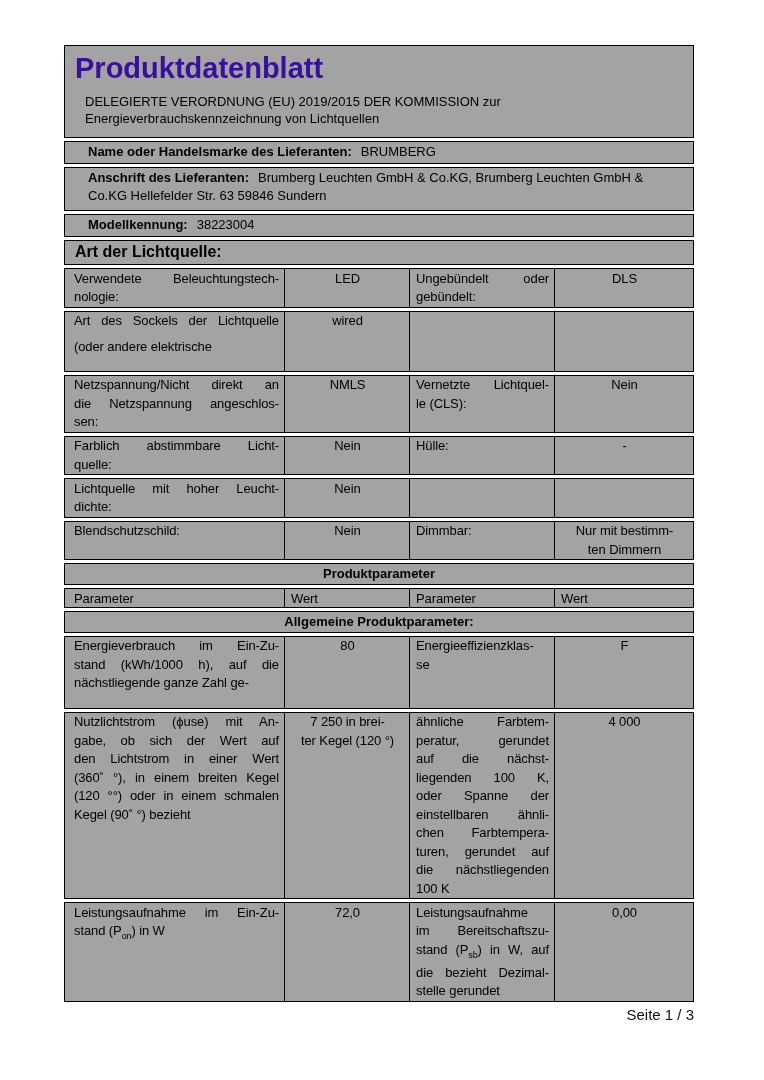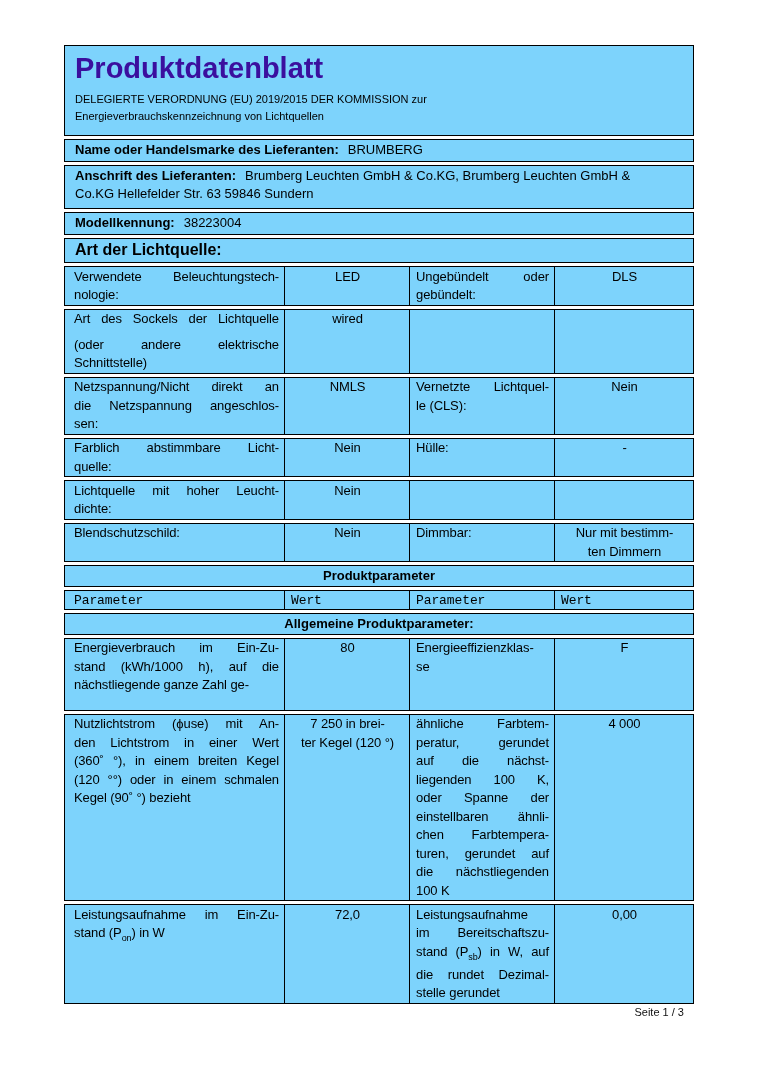--- a/index.html
+++ b/index.html
@@ -2,55 +2,55 @@
 <html><head>
 <meta charset="utf-8">
 <style>
   html,body { margin:0; padding:0; }
   body {
     width:764px; height:1080px; background:#ffffff; position:relative;
     font-family:"Liberation Sans","DejaVu Sans",sans-serif; color:#000;
     overflow:hidden;
   }
   .doc { position:absolute; left:64px; top:45px; width:630px; }
-  .box { border:1.5px solid #000; margin-bottom:3px; box-sizing:border-box; background:#7dd3fc; }
+  .box { border:1.5px solid #000; margin-bottom:3px; box-sizing:border-box; background:#a3a3a3; }
 
   .title-box { padding:6px 10px 0 10px; }
   h1 { font-size:29px; font-weight:bold; margin:0 0 7px 0; line-height:32px; }
-  .subtitle { white-space:pre-line; font-size:11px; line-height:16.5px; margin:0; }
-
-  .kv { font-size:13px; line-height:18.5px; padding:1px 10px; }
+  .subtitle { white-space:pre-line; font-size:13px; line-height:16.5px; margin:10px; }
+
+  .kv { font-size:13px; line-height:18.5px; padding:1px 23px; }
   .lbl { font-weight:bold; }
   .val { margin-left:9px; }
   .sect-head { font-weight:bold; font-size:16px; line-height:18.5px; padding:2.5px 10px; }
 
   .row { display:flex; align-items:stretch;justify-content:flex-end; }
   .cell {
     box-sizing:border-box; font-size:13px; line-height:18.5px;
     padding:0.5px 5px 0 6px; overflow:hidden; letter-spacing:-0.1px;
   }
   .c1 { width:219px; padding-left:9px; }
   .c2 { width:125px; border-left:1.5px solid #000; }
   .c3 { width:145px; border-left:1.5px solid #000; }
   .c4 { flex:1; border-left:1.5px solid #000; }
   .vcell { text-align:center; }
   .just > div { text-align:justify; text-align-last:justify; }
   .just > div:last-child { text-align-last:left; }
   .lines > div:empty { height:7px; }
   sub { font-size:9px; }
 
   .center-bold { text-align:center; font-weight:bold; font-size:13px; line-height:18px; padding:1px 0; }
-  .hdr .cell { line-height:16px; padding-top:1.5px;font-family:Liberation Mono, monospace; }
+  .hdr .cell { line-height:16px; padding-top:1.5px; }
 
   .mh91{min-height:91px} .mh22{min-height:22px} .mh44{min-height:44px} .mh23{min-height:23px}
   .mh25{min-height:25px} .mh38{min-height:38px} .mh61{min-height:61px} .mh56{min-height:56px}
   .mh37{min-height:37px} .mh20{min-height:20px} .mh19{min-height:19px} .mh73{min-height:73px}
   .mh185{min-height:185px} .mh94{min-height:94px}
 
-  .footer { position:absolute; top:1006px; right:80px; font-size:11px; color:#111; }
+  .footer { position:absolute; top:1006px; right:70px; font-size:15px; color:#111; }
 </style>
 </head>
 <body>
 
 <div class="doc">
 
   <section class="box title-box mh91">
     <h1 style="color: rgb(59, 15, 158);">Produktdatenblatt</h1>
     <p class="subtitle">DELEGIERTE VERORDNUNG (EU) 2019/2015 DER KOMMISSION zur
 Energieverbrauchskennzeichnung von Lichtquellen</p>
@@ -86,21 +86,20 @@
     <div class="cell c4 lines vcell">
         <div>DLS</div>
       </div>
   </section>
 
   <section class="box row mh61">
     <div class="cell c1 lines just">
         <div>Art des Sockels der Lichtquelle</div>
         <div></div>
         <div>(oder andere elektrische</div>
-        <div>Schnittstelle)</div>
       </div>
     <div class="cell c2 lines vcell">
         <div>wired</div>
       </div>
     <div class="cell c3 lines just">
         <div></div>
       </div>
     <div class="cell c4 lines vcell">
         <div></div>
       </div>
@@ -197,20 +196,21 @@
         <div>se</div>
       </div>
     <div class="cell c4 lines vcell">
         <div>F</div>
       </div>
   </section>
 
   <section class="box row mh185">
     <div class="cell c1 lines just">
         <div>Nutzlichtstrom (ϕuse) mit An-</div>
+        <div>gabe, ob sich der Wert auf</div>
         <div>den Lichtstrom in einer Wert</div>
         <div>(360˚ °), in einem breiten Kegel</div>
         <div>(120 °°) oder in einem schmalen</div>
         <div>Kegel (90˚ °) bezieht</div>
       </div>
     <div class="cell c2 lines vcell">
         <div>7 250 in brei-</div>
         <div>ter Kegel (120 °)</div>
       </div>
     <div class="cell c3 lines just">
@@ -235,21 +235,21 @@
         <div>Leistungsaufnahme im Ein-Zu-</div>
         <div>stand (P<sub>on</sub>) in W</div>
       </div>
     <div class="cell c2 lines vcell">
         <div>72,0</div>
       </div>
     <div class="cell c3 lines just">
         <div>Leistungsaufnahme</div>
         <div>im Bereitschaftszu-</div>
         <div>stand (P<sub>sb</sub>) in W, auf</div>
-        <div>die rundet Dezimal-</div>
+        <div>die bezieht Dezimal-</div>
         <div>stelle gerundet</div>
       </div>
     <div class="cell c4 lines vcell">
         <div>0,00</div>
       </div>
   </section>
 
 </div>
 
 <div class="footer">Seite 1 / 3</div>

